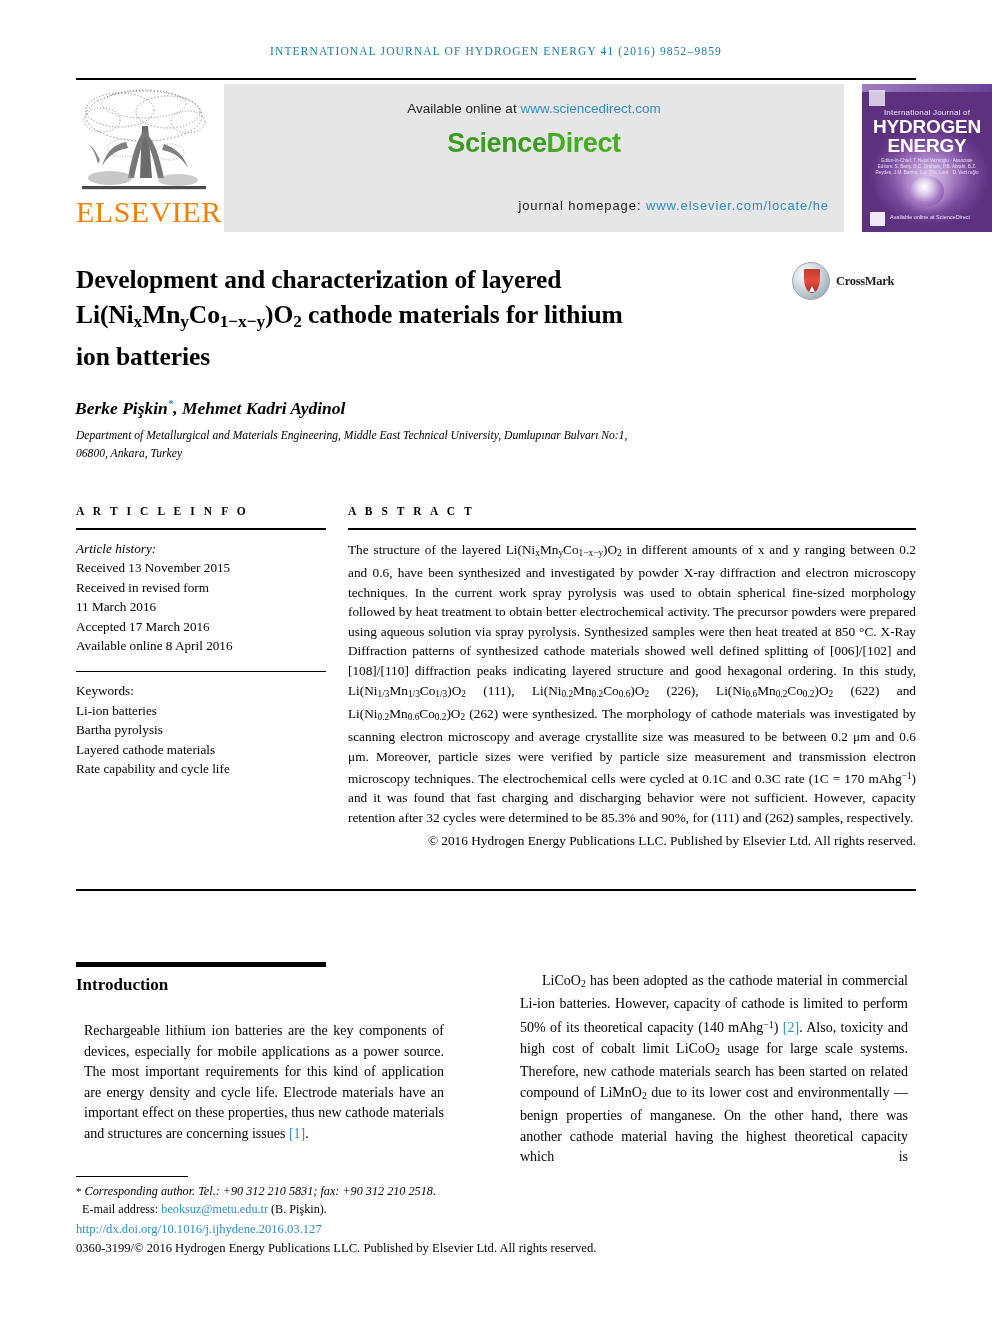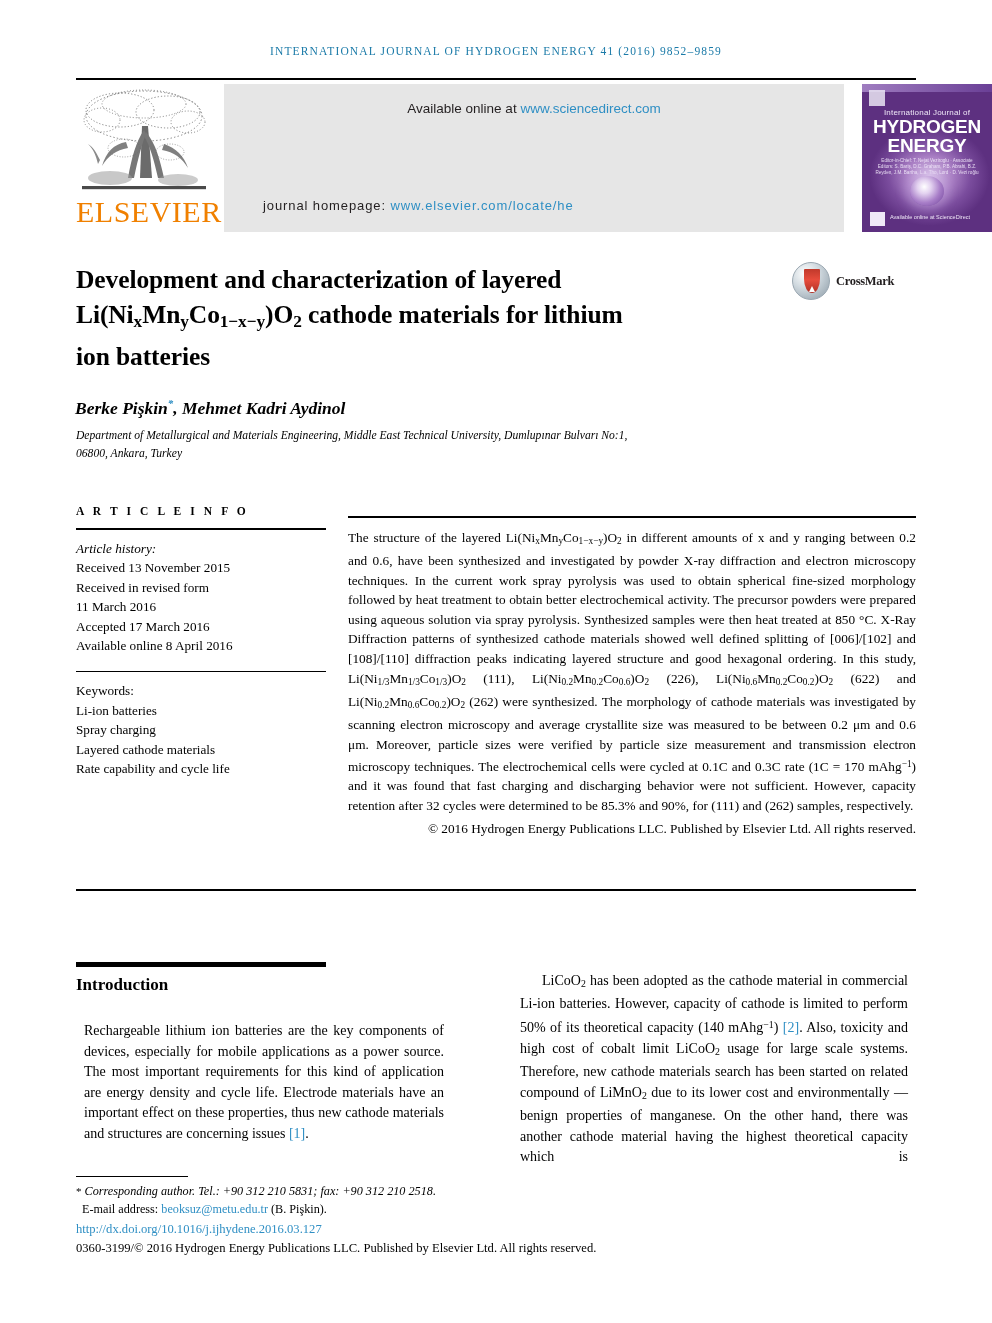--- a/index.html
+++ b/index.html
@@ -100,26 +100,25 @@
     font-weight: bold;
     font-size: 27px;
     letter-spacing: -0.4px;
   }
   .sd-logo .s1 { color: #3a9c20; }
   .sd-logo .s2 { color: #44ad22; }
   .sd-home {
     position: absolute;
     left: 0; top: 114px;
     width: 605px;
-    text-align: left;
+    text-align: right;
     font-family: "Liberation Sans", sans-serif;
     font-size: 13px;
     letter-spacing: 0.9px;
     color: #231f20;
-    padding-left: 39px;
   }
   .sd-home .lnk { color: #2f8fc4; letter-spacing: 0.9px; }
 
   
   .cover {
     position: absolute;
     left: 786px; top: 0;
     width: 130px; height: 148px;
     background:
       radial-gradient(ellipse 60px 50px at 52% 62%, #d9c4e8 0%, #a97fc4 38%, #7b4d9e 68%, #5d3080 100%),
@@ -447,20 +446,21 @@
           <ellipse cx="30" cy="92" rx="22" ry="7" fill="#9a9a9a" opacity="0.55"></ellipse>
           <ellipse cx="98" cy="94" rx="20" ry="6" fill="#9a9a9a" opacity="0.5"></ellipse>
           <rect x="2" y="100" width="124" height="3.2" fill="#4a4a4a"></rect>
         </g>
       </svg>
       <div class="elsevier-word">ELSEVIER</div>
     </div>
 
     <div class="sd-band">
       <div class="sd-available"><span>Available online at </span><span class="lnk">www.sciencedirect.com</span></div>
+      <div class="sd-logo"><span class="s1">Science</span><span class="s2">Direct</span></div>
       <div class="sd-home"><span>journal homepage: </span><span class="lnk">www.elsevier.com/locate/he</span></div>
     </div>
 
     <div class="cover">
       <div class="cover-topbar"></div>
       <div class="cover-elsbox"></div>
       <div class="cover-t1">International Journal of</div>
       <div class="cover-t2">HYDROGEN</div>
       <div class="cover-t3">ENERGY</div>
       <div class="cover-eds">Editor-in-Chief: T. Nejat Veziroglu · Associate Editors: S. Bariş, D.C. Graham, P.B. Abrahi, B.Z. Reyden, J.M. Bartha, L.a. Tho, Lord · D. Vezi roğlu</div>
@@ -498,27 +498,28 @@
       <span>Received 13 November 2015</span><br>
       <span>Received in revised form</span><br>
       <span>11 March 2016</span><br>
       <span>Accepted 17 March 2016</span><br>
       <span>Available online 8 April 2016</span>
     </div>
     <div class="hr-kw"></div>
     <div class="kw-body">
       <span class="ital">Keywords:</span><br>
       <span>Li-ion batteries</span><br>
-      <span>Spray charging</span><br>
+      <span>Bartha pyrolysis</span><br>
       <span>Layered cathode materials</span><br>
       <span>Rate capability and cycle life</span>
     </div>
   </div>
 
   <div class="col-abs">
+    <div class="sec-label">A B S T R A C T</div>
     <div class="hr-thin"></div>
     <div class="abs-body"><span>The structure of the layered Li(Ni</span><sub>x</sub><span>Mn</span><sub>y</sub><span>Co</span><sub>1−x−y</sub><span>)O</span><sub>2</sub><span> in different amounts of x and y ranging between 0.2 and 0.6, have been synthesized and investigated by powder X-ray diffraction and electron microscopy techniques. In the current work spray pyrolysis was used to obtain spherical fine-sized morphology followed by heat treatment to obtain better electrochemical activity. The precursor powders were prepared using aqueous solution via spray pyrolysis. Synthesized samples were then heat treated at 850 °C. X-Ray Diffraction patterns of synthesized cathode materials showed well defined splitting of [006]/[102] and [108]/[110] diffraction peaks indicating layered structure and good hexagonal ordering. In this study, Li(Ni</span><sub>1/3</sub>Mn<sub>1/3</sub>Co<sub>1/3</sub>)O<sub>2</sub> <span>(111), Li(Ni</span><sub>0.2</sub>Mn<sub>0.2</sub>Co<sub>0.6</sub>)O<sub>2</sub> <span>(226), Li(Ni</span><sub>0.6</sub>Mn<sub>0.2</sub>Co<sub>0.2</sub>)O<sub>2</sub> <span>(622) and Li(Ni</span><sub>0.2</sub>Mn<sub>0.6</sub>Co<sub>0.2</sub>)O<sub>2</sub> <span>(262) were synthesized.</span> <span>The morphology of cathode materials was investigated by scanning electron microscopy and average crystallite size was measured to be between 0.2 μm and 0.6 μm. Moreover, particle sizes were verified by particle size measurement and transmission electron microscopy techniques. The electrochemical cells were cycled at 0.1C and 0.3C rate (1C = 170 mAhg</span><sup>−1</sup><span>) and it was found that fast charging and discharging behavior were not sufficient. However, capacity retention after 32 cycles were determined to be 85.3% and 90%, for (111) and (262) samples, respectively.</span></div>
     <div class="abs-copy">© 2016 Hydrogen Energy Publications LLC. Published by Elsevier Ltd. All rights reserved.</div>
   </div>
 
   <div class="rule-mid"></div>
 
   <div class="bar-intro"></div>
   <div class="h-intro">Introduction</div>
   <div class="body-left">

